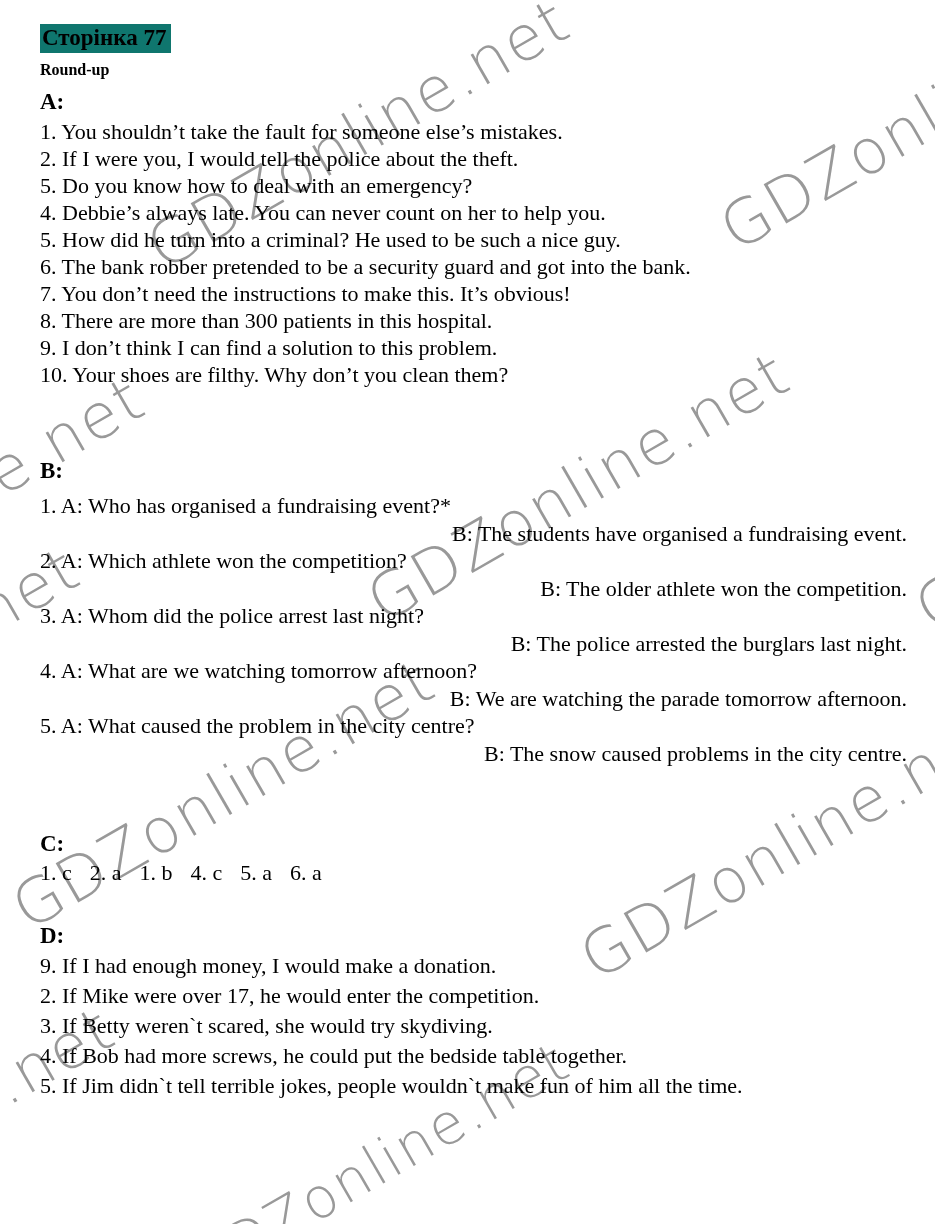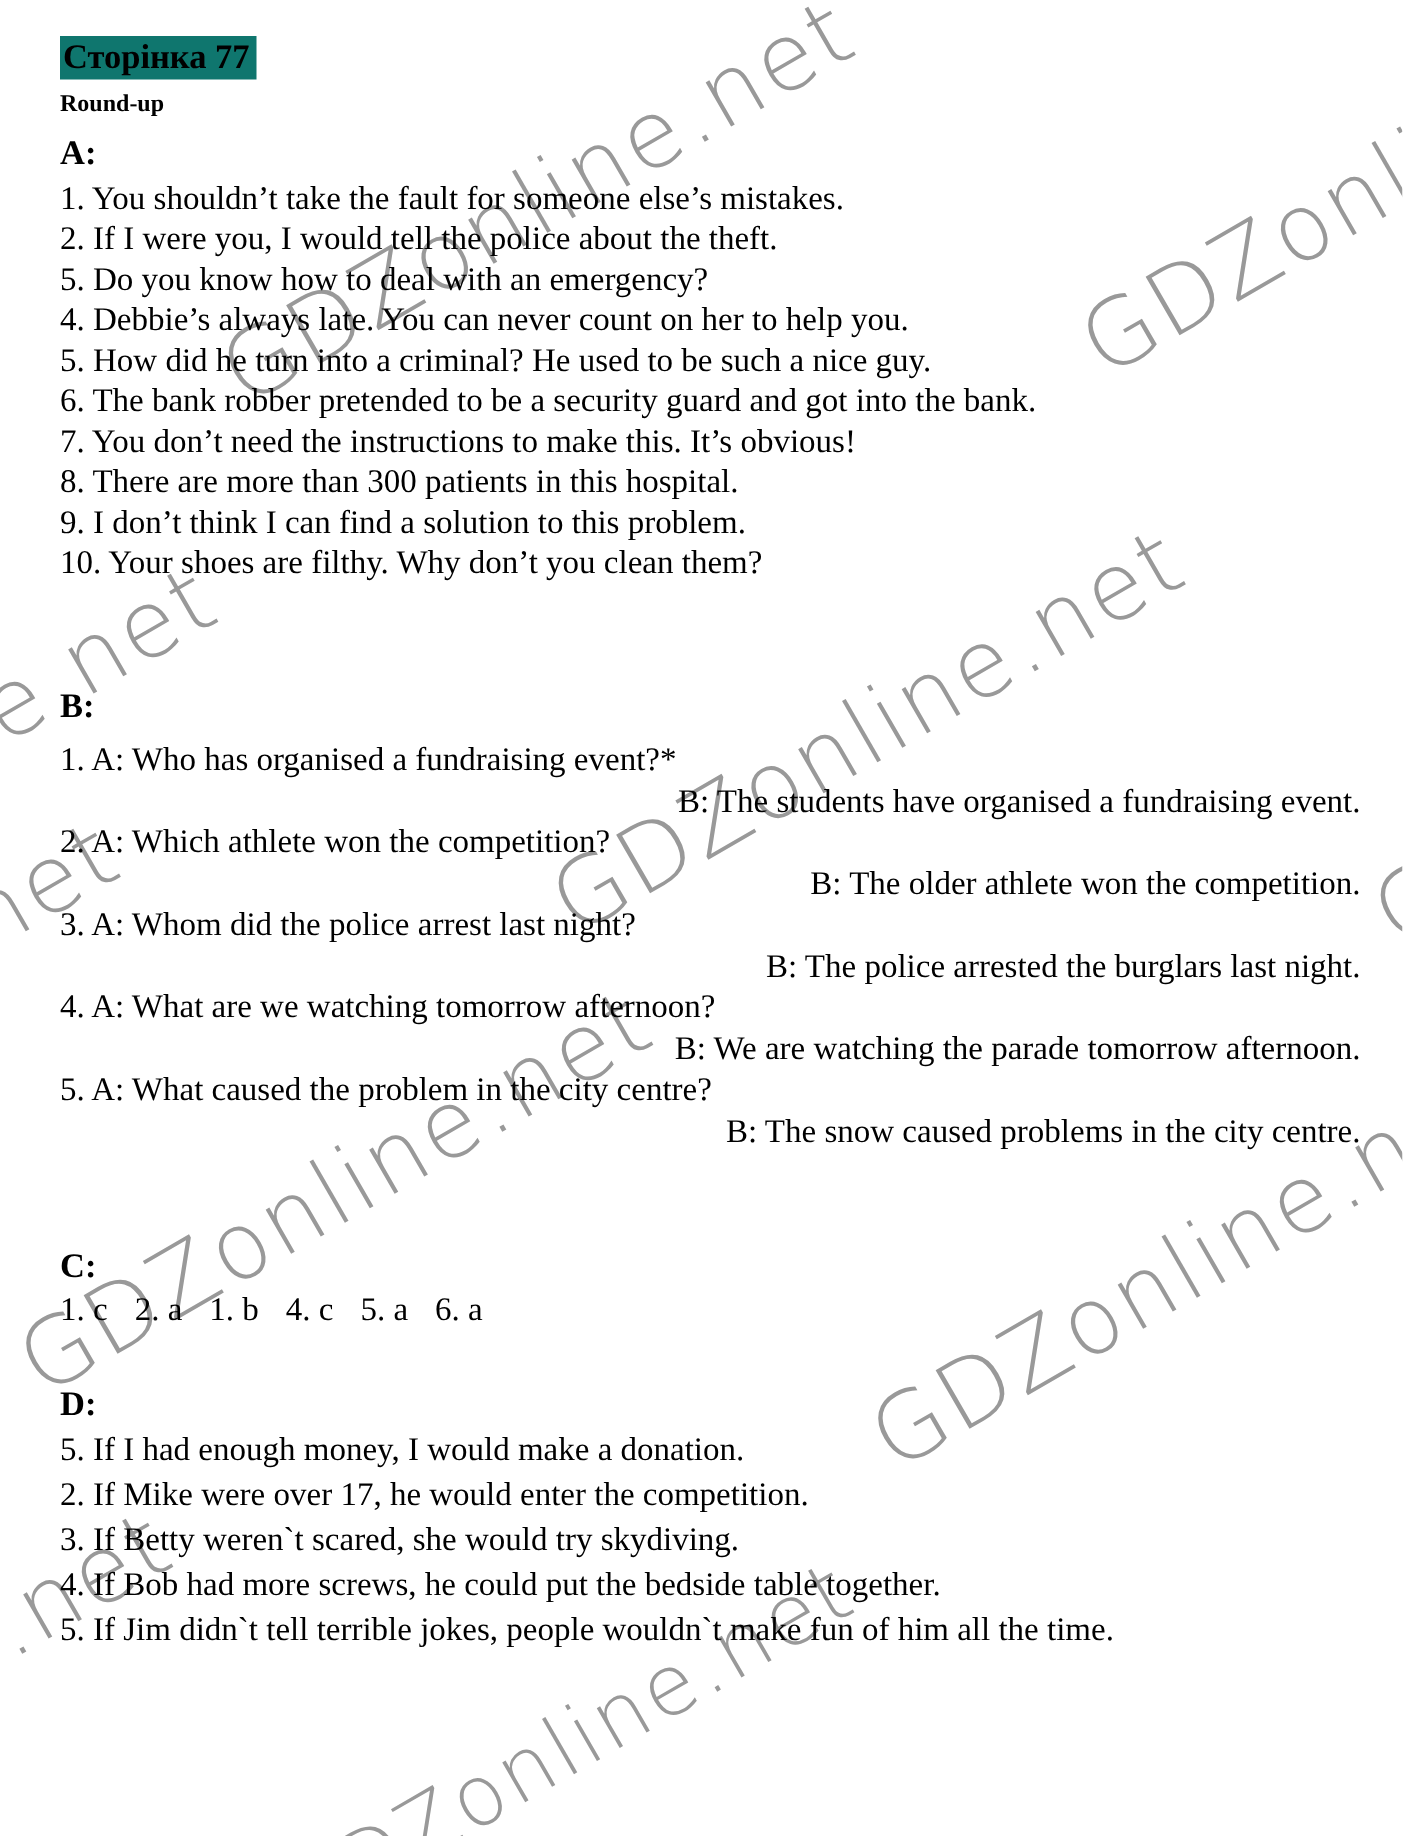--- a/index.html
+++ b/index.html
@@ -134,21 +134,21 @@
       <span>1. c</span>
       <span>2. a</span>
       <span>1. b</span>
       <span>4. c</span>
       <span>5. a</span>
       <span>6. a</span>
     </div>
 
     <div class="bold sec-label label-d">D:</div>
     <div class="listD">
-      <div class="line">5. If I had enough money, I would make a donation.</div>
+      <div class="line">9. If I had enough money, I would make a donation.</div>
       <div class="line">2. If Mike were over 17, he would enter the competition.</div>
       <div class="line">3. If Betty weren`t scared, she would try skydiving.</div>
       <div class="line">4. If Bob had more screws, he could put the bedside table together.</div>
       <div class="line">5. If Jim didn`t tell terrible jokes, people wouldn`t make fun of him all the time.</div>
     </div>
 
   </div>
 </div>
 
 </body></html>

